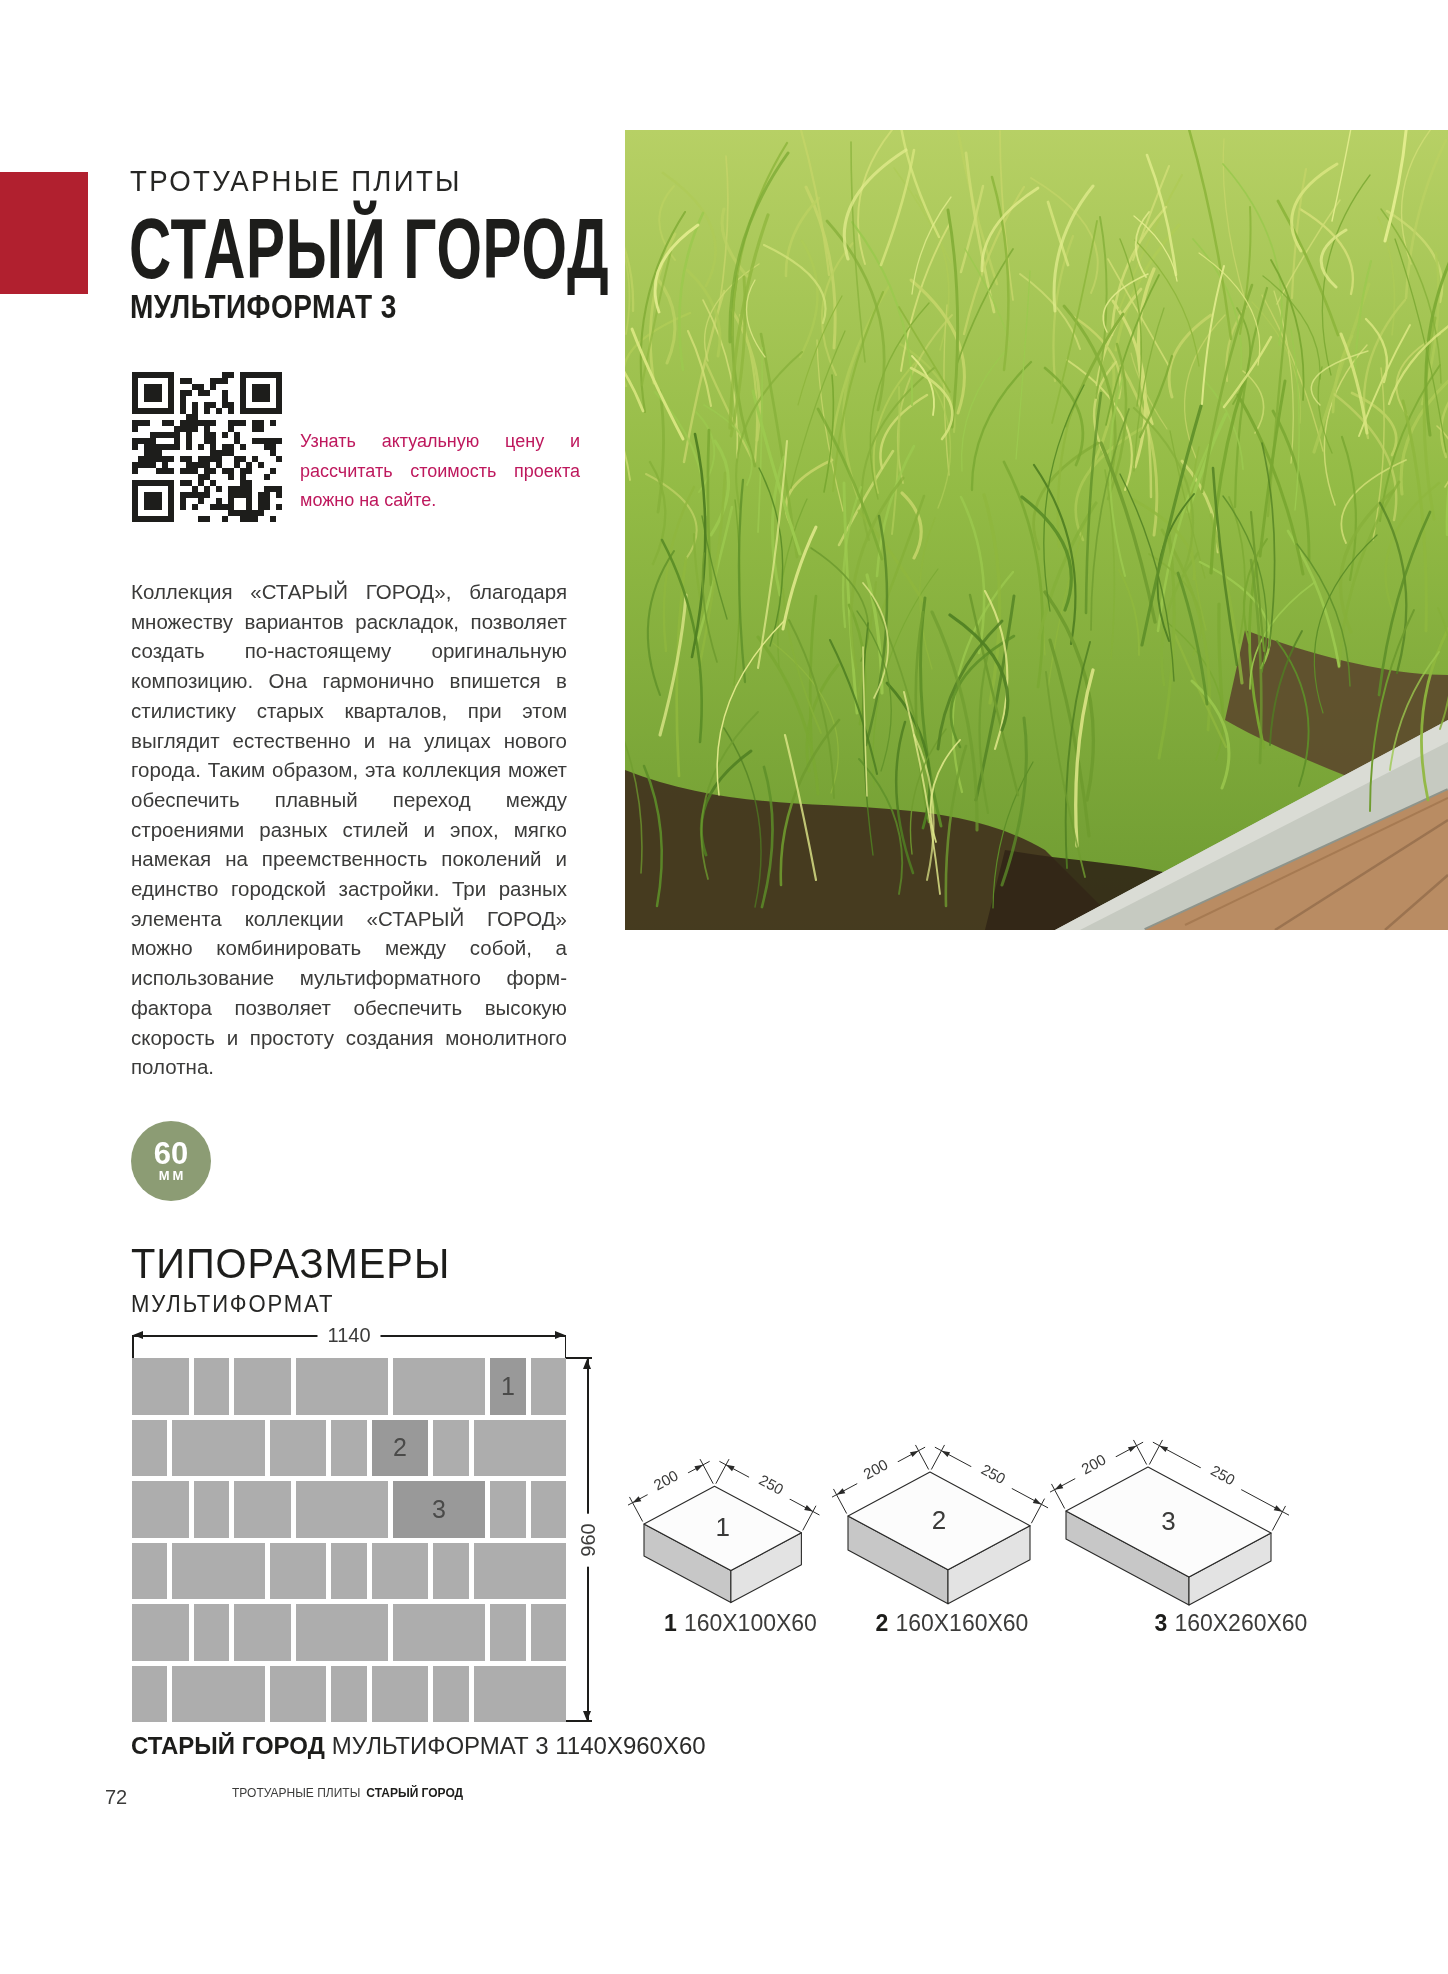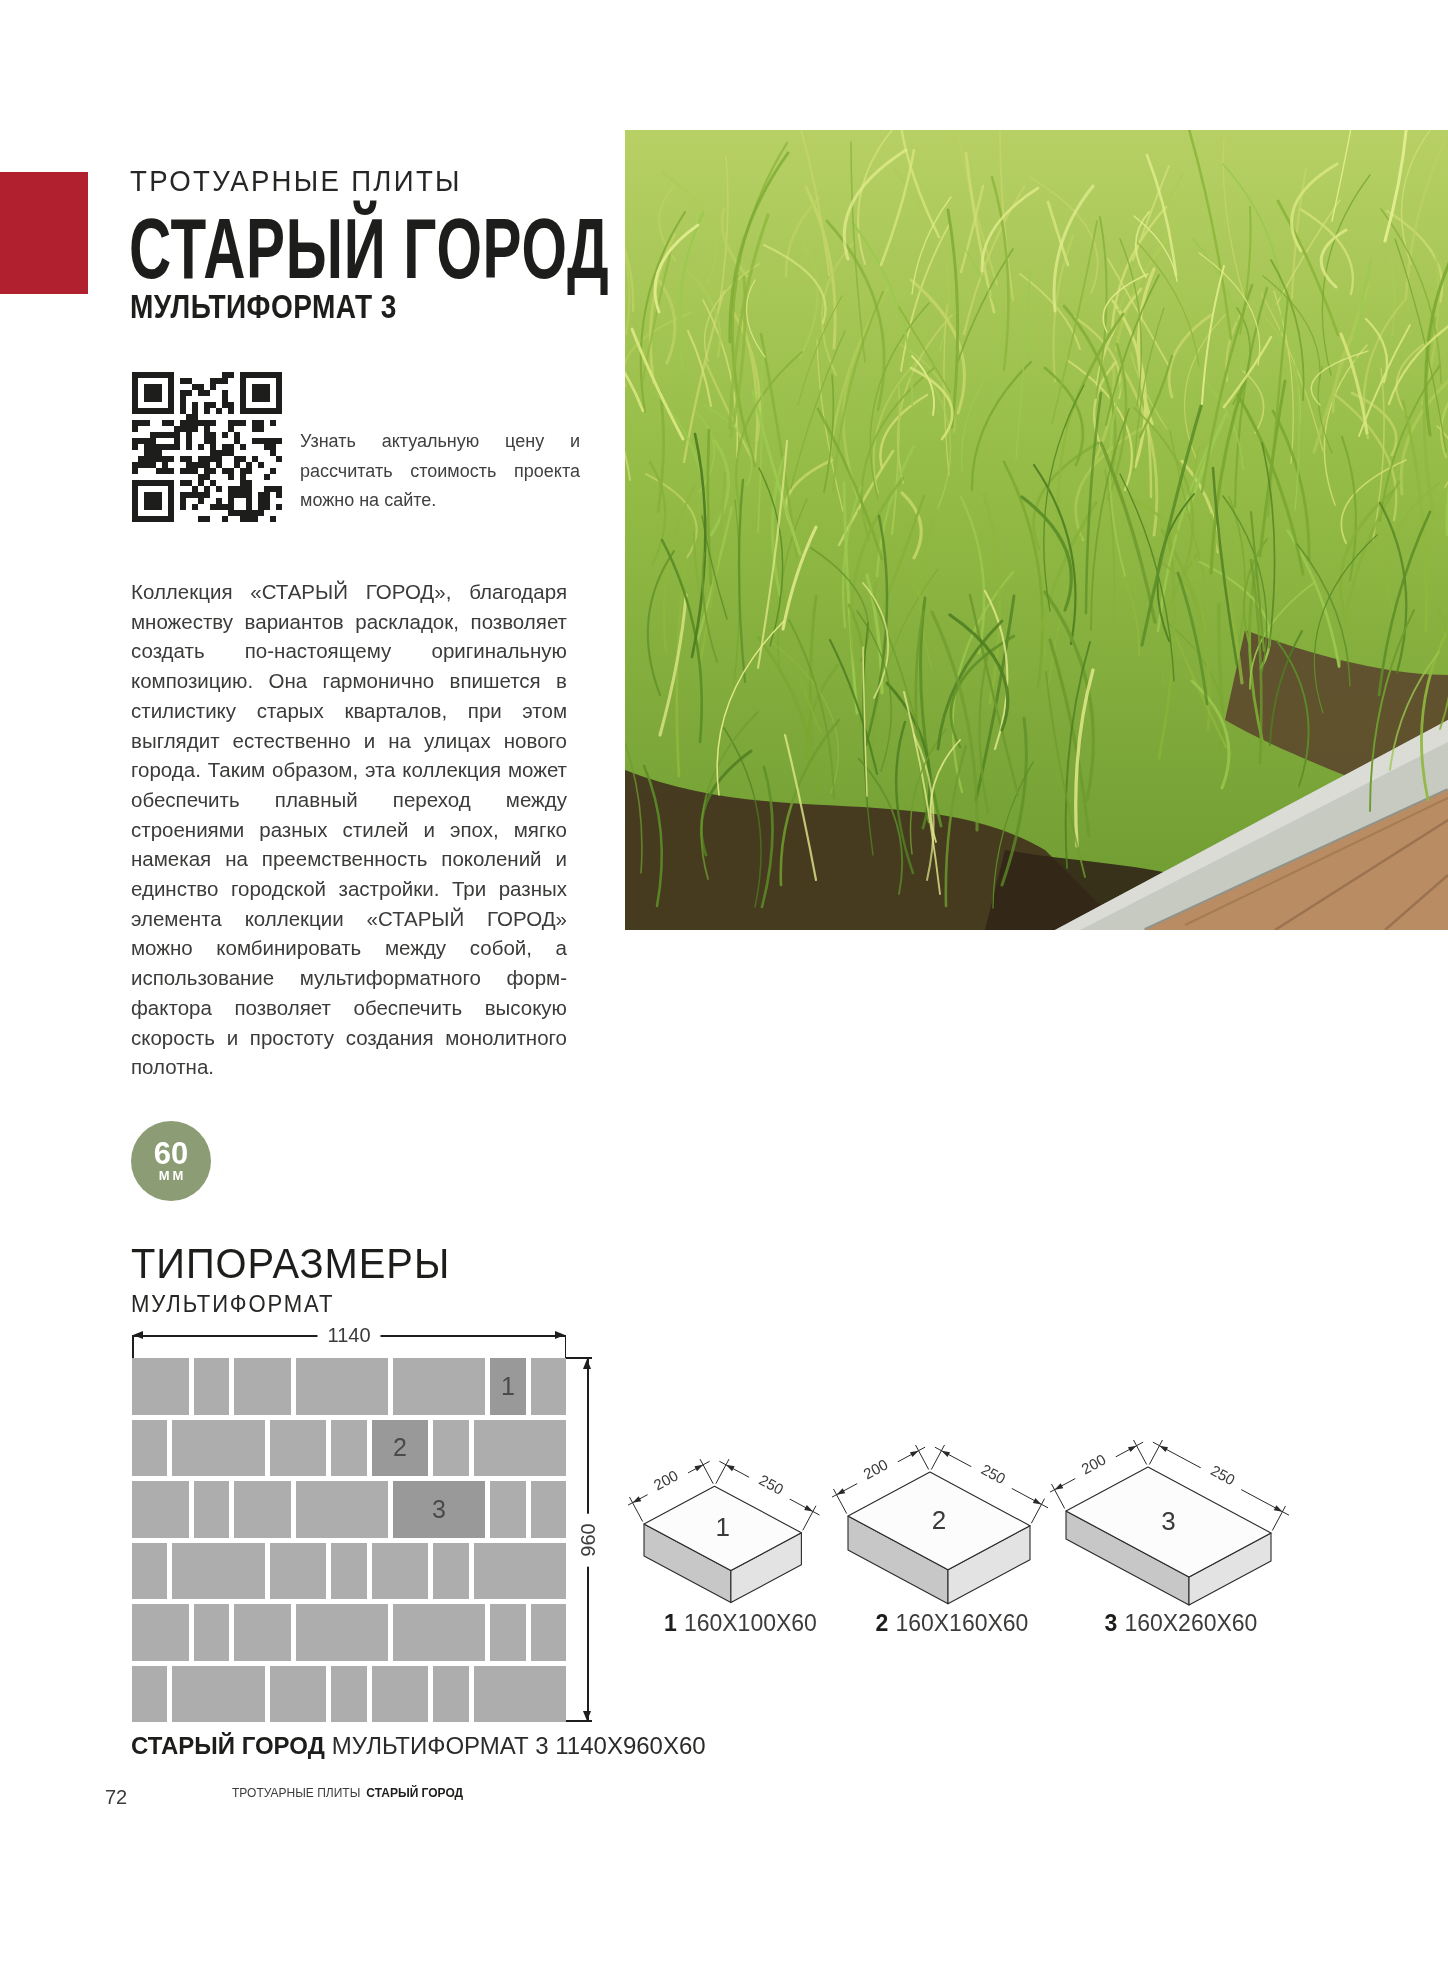--- a/index.html
+++ b/index.html
@@ -11,21 +11,21 @@
   #accent{left:0;top:172px;width:88px;height:122px;}
   #kicker{left:130px;top:164px;font-size:30px;letter-spacing:2.5px;color:#262624;
           transform:scaleX(.92);transform-origin:left top;white-space:nowrap;}
   #title{left:129px;top:204px;font-size:86px;font-weight:800;line-height:88px;
          transform:scaleX(.68);transform-origin:left top;white-space:nowrap;letter-spacing:1px;}
   #subtitle{left:130px;top:288px;font-size:33px;font-weight:700;
             transform:scaleX(.85);transform-origin:left top;white-space:nowrap;letter-spacing:.5px;}
 
   
   #qr{left:132px;top:372px;width:150px;height:150px;}
-  #qrcap{left:300px;top:427px;width:280px;font-size:18px;line-height:29.5px;color:#404040;
+  #qrcap{left:300px;top:427px;width:280px;font-size:18px;line-height:29.5px;color:#be185d;
          text-align:justify;}
 
   
   #descr{left:131px;top:577px;width:436px;font-size:20.5px;line-height:29.7px;color:#3b3b3a;
          text-align:justify;}
 
   
   #badge{left:131px;top:1121px;width:80px;height:80px;border-radius:50%;
          display:flex;flex-direction:column;align-items:center;justify-content:center;color:#fff;}
   #badge .v{font-size:31px;font-weight:700;line-height:30px;}
@@ -838,21 +838,21 @@
       </g>
       <text x="118.5" y="115" text-anchor="middle" font-size="26" fill="#3a3a39">3</text>
     </svg>
 
   <div class="figlab" style="left:628px;width:225px;">
     <b>1</b><span>160X100X60</span>
   </div>
   <div class="figlab" style="left:832px;width:240px;">
     <b>2</b><span>160X160X60</span>
   </div>
-  <div class="figlab" style="left:1050px;width:262px;">
+  <div class="figlab" style="left:1100px;width:262px;">
     <b>3</b><span>160X260X60</span>
   </div>
 
   <div id="fnum" class="abs">72</div>
   <div id="ftext" class="abs">
     <span>ТРОТУАРНЫЕ ПЛИТЫ</span><b>СТАРЫЙ ГОРОД</b>
   </div>
 </div>
 
 </body></html>

